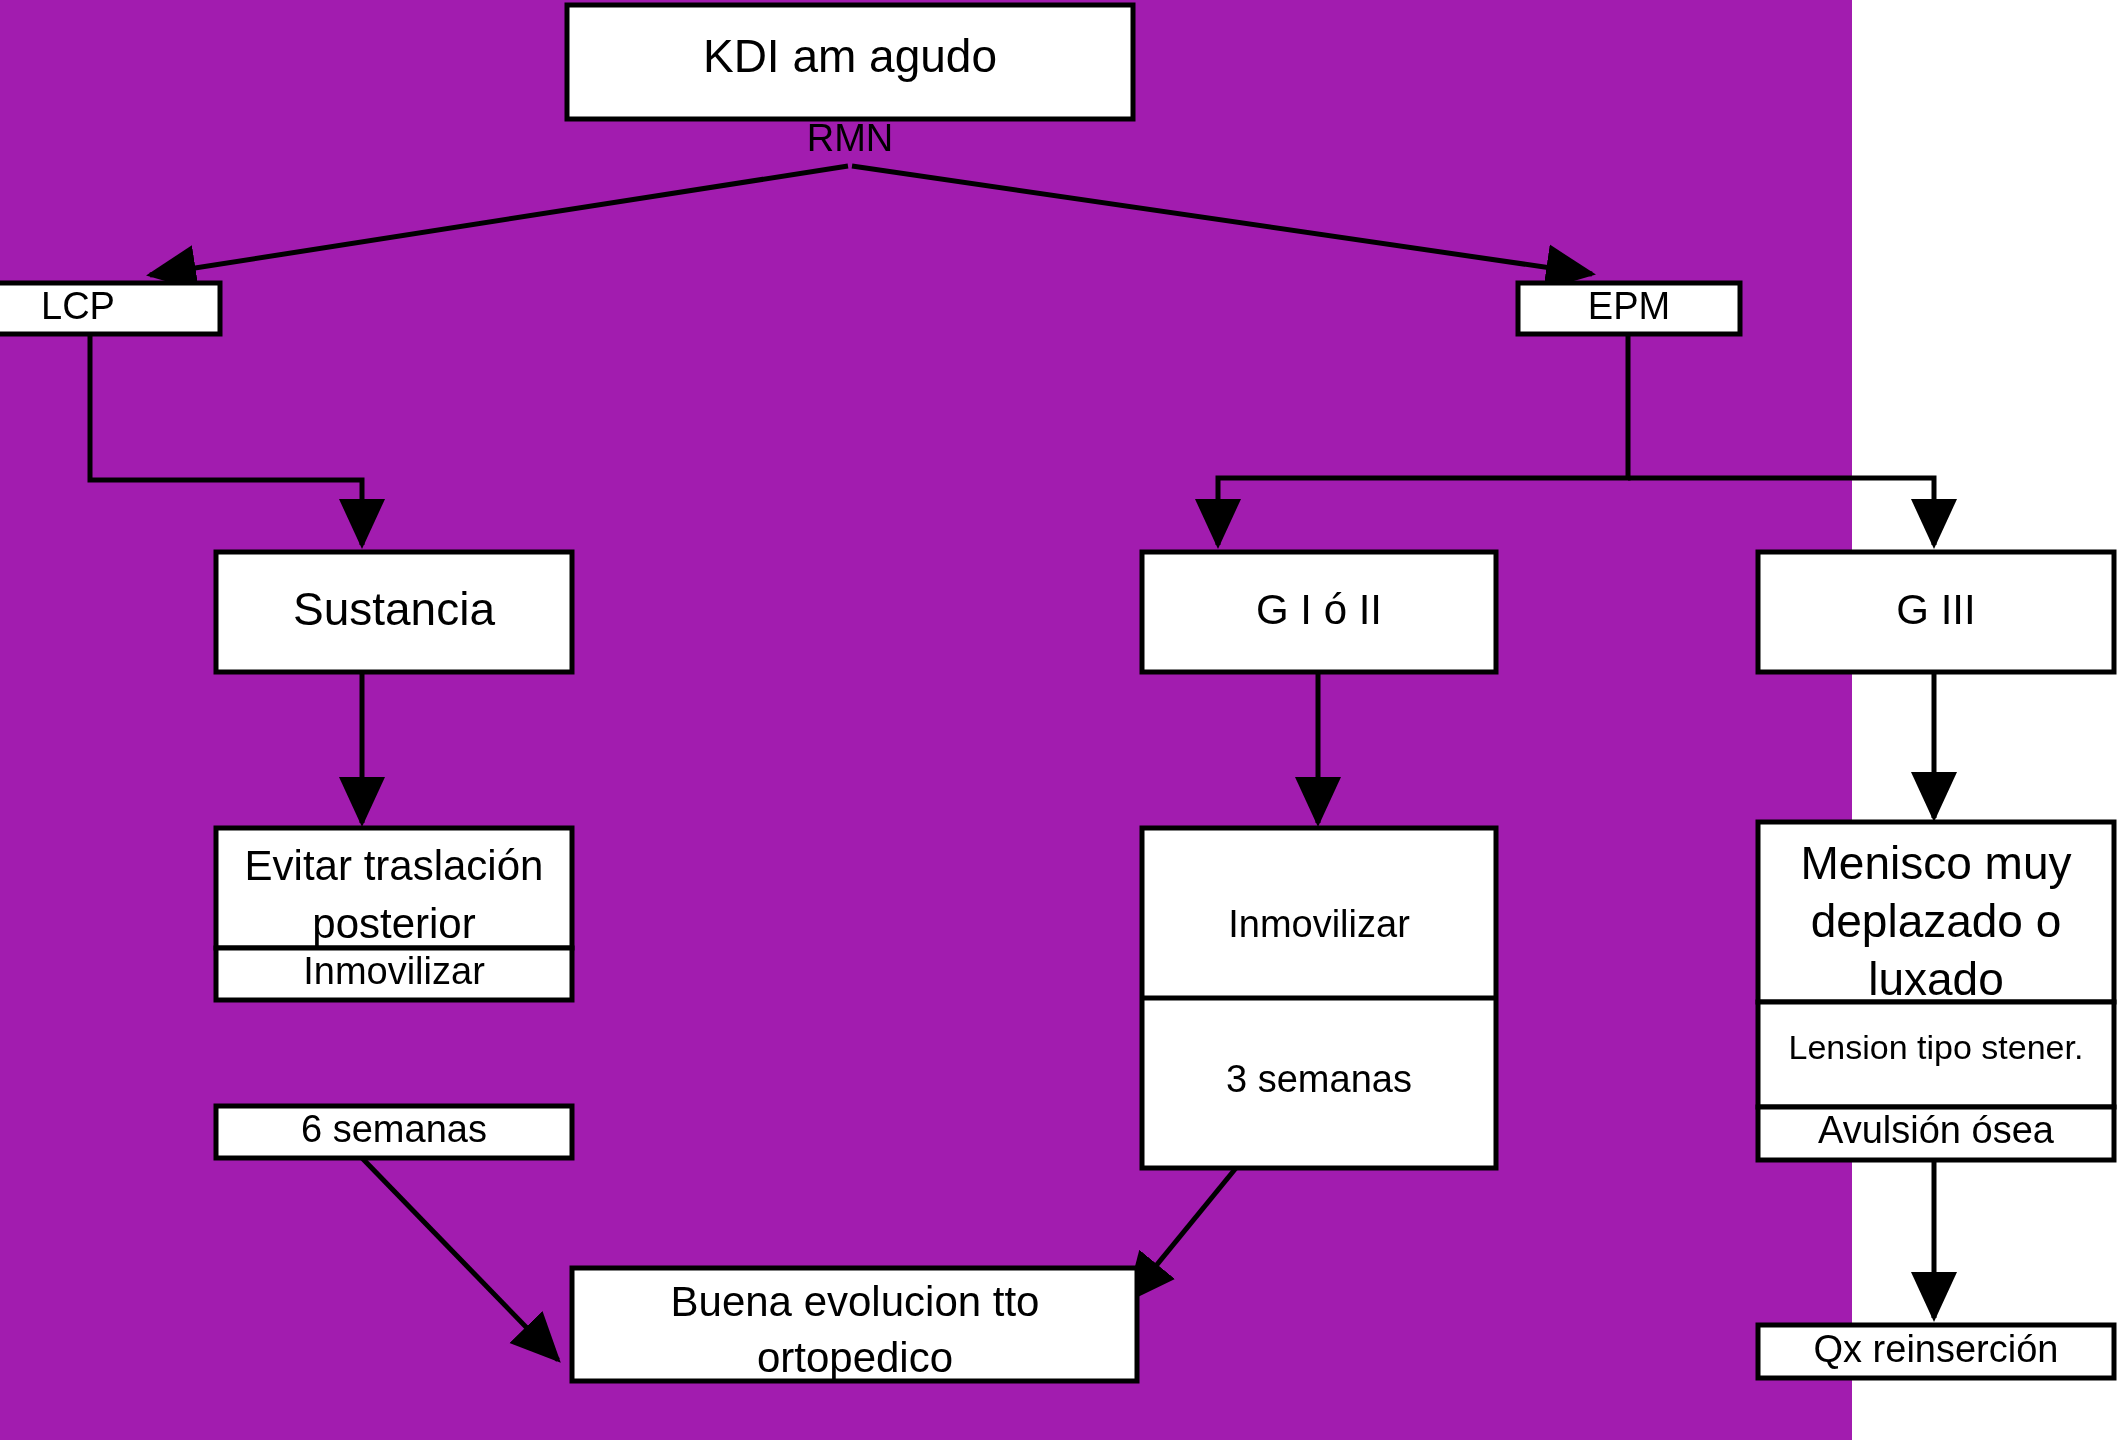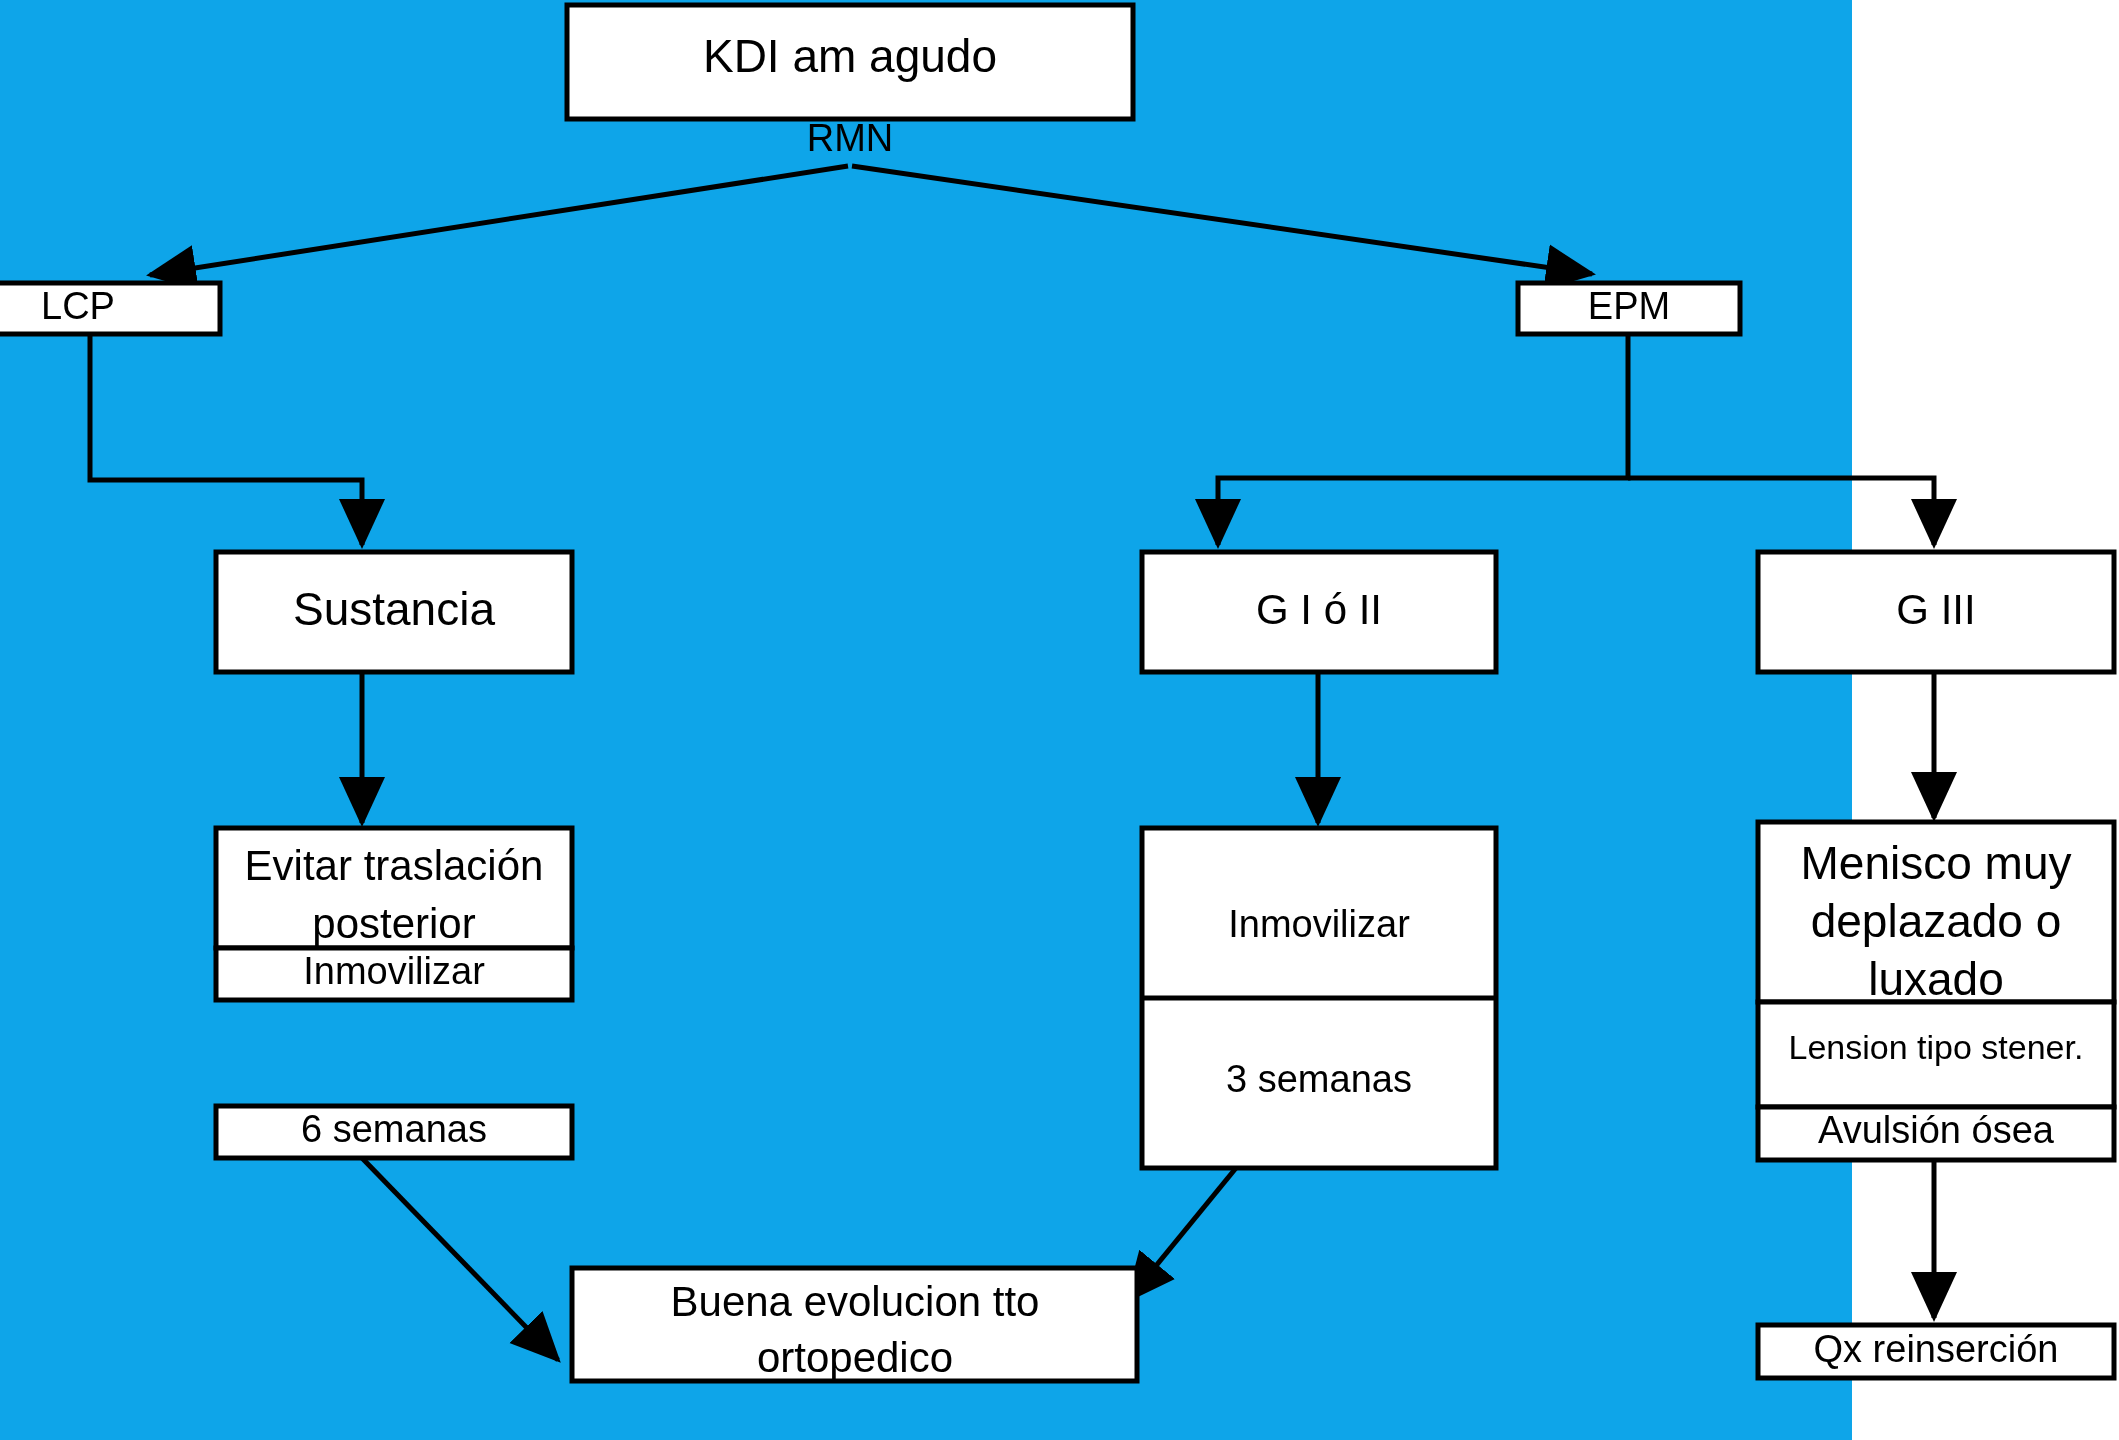--- a/index.html
+++ b/index.html
@@ -10,21 +10,21 @@
   body {
     width: 2119px;
     height: 1440px;
     overflow: hidden;
     font-family: "Liberation Sans", sans-serif;
   }
   #flow-root {
     position: relative;
     width: 1852px;
     height: 1440px;
-    background: #0ea5e9;
+    background: #a21caf;
   }
   svg.flow-svg {
     position: absolute;
     top: 0;
     left: 0;
     width: 2119px;
     height: 1440px;
     display: block;
   }
   .node-box {

